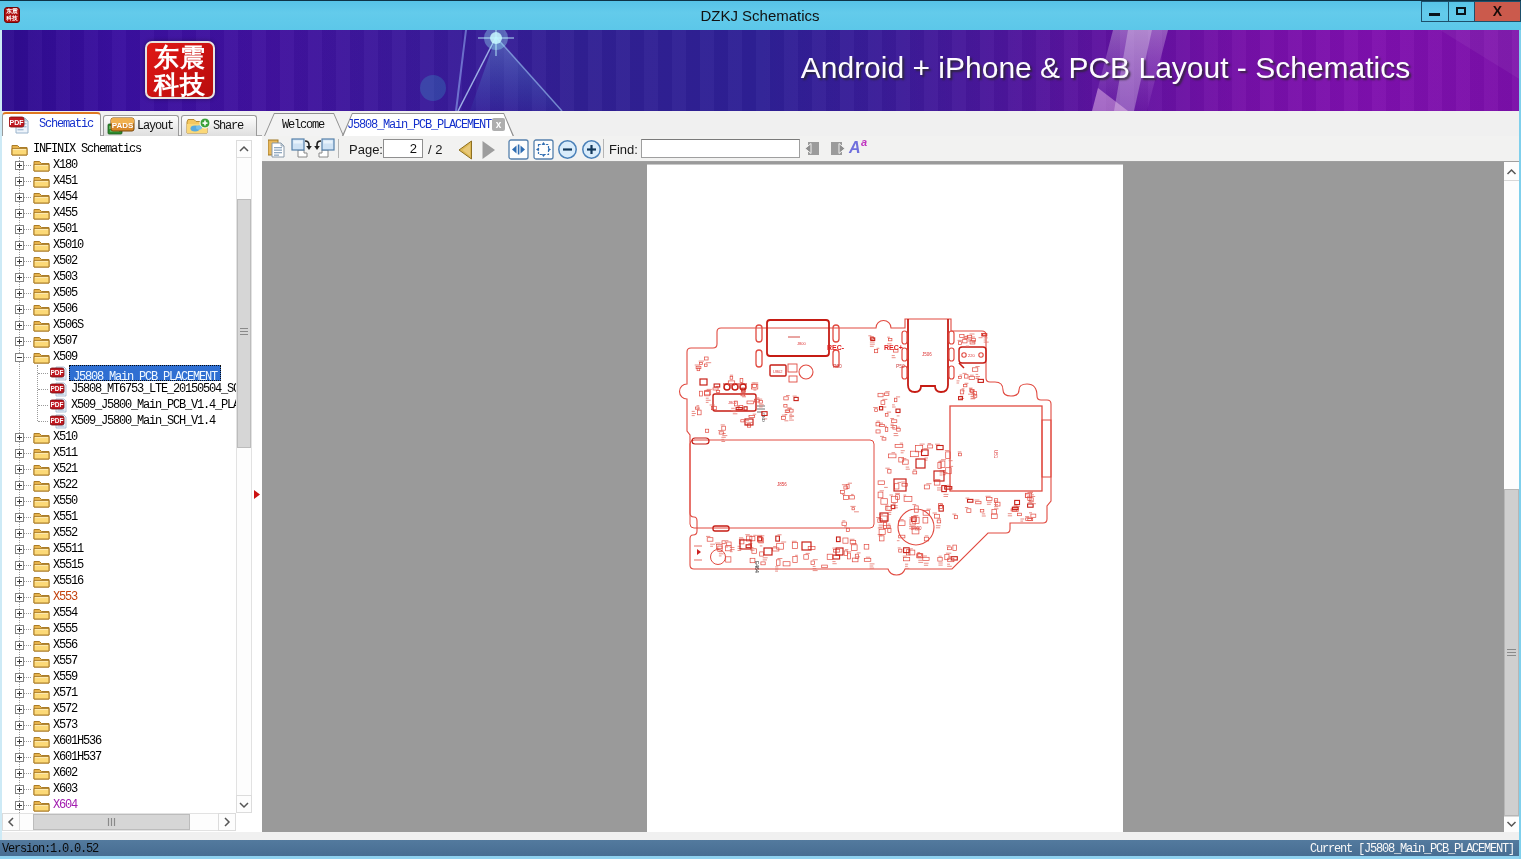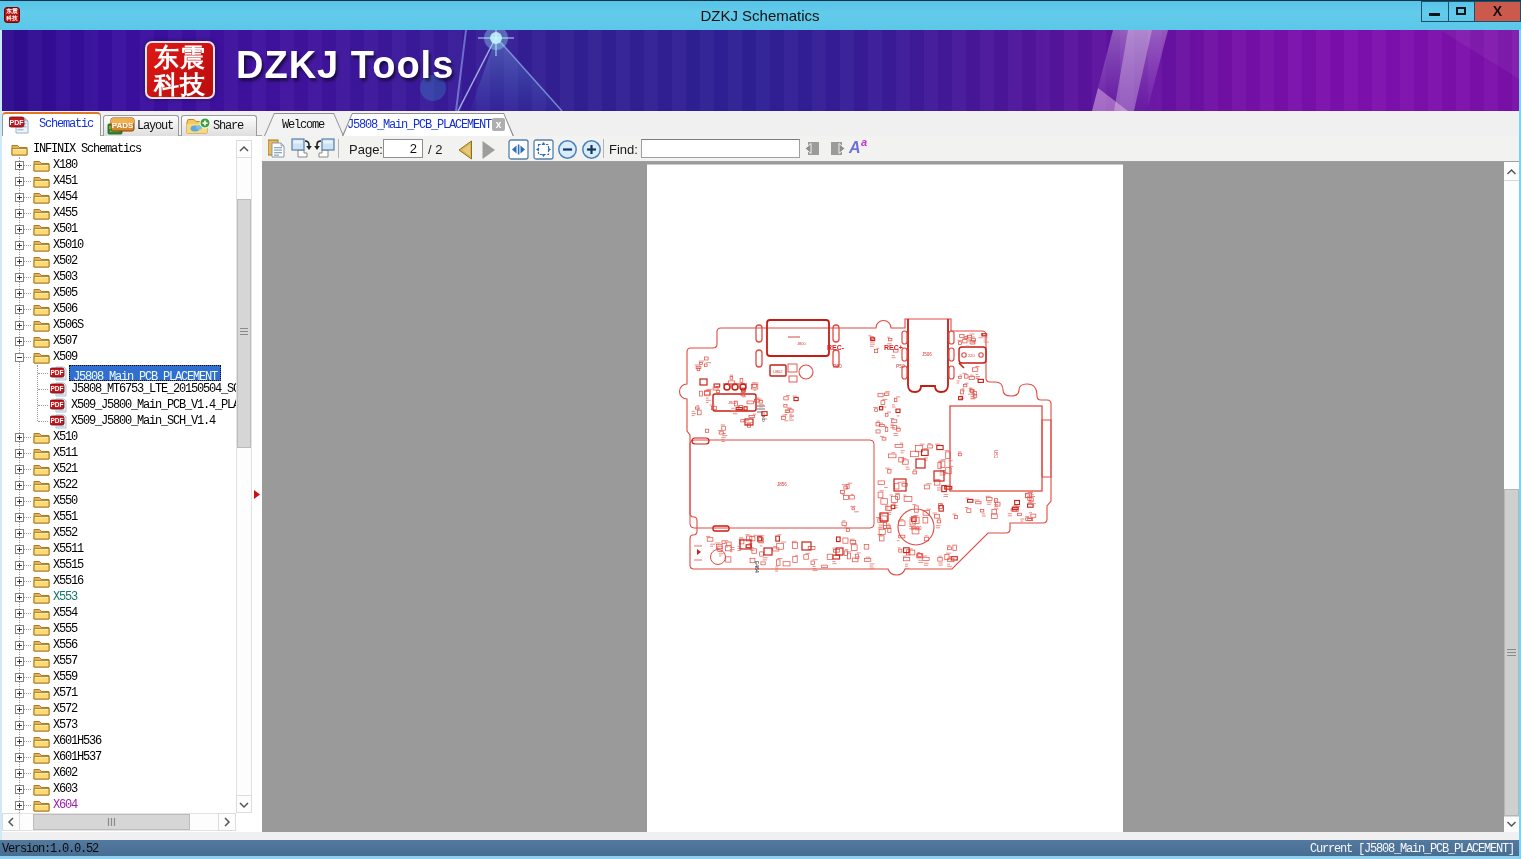--- a/index.html
+++ b/index.html
@@ -42,21 +42,21 @@
   <path d="M478,8 L514,8 M496,0 L496,26" stroke="#bff8ff" stroke-width="1.5" opacity=".6"></path>
   <circle cx="433" cy="58" r="13" fill="#30c8d8" opacity=".22"></circle>
   <polygon points="1113,0 1168,0 1147,81 1092,81" fill="url(#bm2)" opacity=".6"></polygon>
   <polygon points="1128,0 1152,0 1134,81 1114,81" fill="#ffffff" opacity=".28"></polygon>
   <polygon points="1098,58 1128,81 1092,81" fill="#ffd8f4" opacity=".4"></polygon>
   <polygon points="1440,0 1521,50 1521,0" fill="#ffffff" opacity=".05"></polygon>
  </svg>
  <div class="abs" style="left:145px;top:11px;width:70px;height:58px;background:linear-gradient(135deg,#e01815,#b80d0d);border-radius:7px;border:2px solid #e8e4e0;box-shadow:0 0 4px rgba(0,0,0,.4);">
    <div style="color:#fff;font-size:25px;line-height:27px;text-align:center;font-weight:bold;margin-top:1px;letter-spacing:1px;">东震<br>科技</div>
  </div>
- <div class="abs" style="left:236px;top:14px;font-size:38px;font-weight:bold;color:#ffffff;text-shadow:2px 3px 3px rgba(0,0,0,.55);letter-spacing:1px;">DZKJ Tools</div>
+ <div class="abs" style="left:798px;top:21px;width:615px;text-align:center;font-size:30px;color:#fdfbff;text-shadow:2px 2px 2px rgba(40,40,40,.8);">Android + iPhone &amp; PCB Layout - Schematics</div>
 </div>
 
 <div class="abs" style="left:0;top:111px;width:1521px;height:25px;background:#f0f0f0;"></div>
 <div class="abs" style="left:101px;top:135px;width:161px;height:1px;background:#a8a8a8;"></div>
 
 <div class="abs" style="left:2px;top:112px;width:99px;height:24px;background:#ffffff;border:1px solid #9a9a9a;border-bottom:none;border-top:2px solid #e07820;border-radius:4px 4px 0 0;"></div>
 <svg class="abs" style="left:9px;top:115px;" width="20" height="19">
   <path d="M7,3 L16,3 L19,6 L19,18 L7,18 Z" fill="#eef4fb" stroke="#9ab4cc" stroke-width="1"></path>
   <path d="M16,3 L16,6 L19,6 Z" fill="#c8d8e8" stroke="#9ab4cc" stroke-width=".8"></path>
   <rect x="8.5" y="8" width="9" height="1.4" fill="#a8c0d8"></rect>
@@ -448,21 +448,21 @@
     <div class="abs mono" style="left:53px;top:438px;color:#000;">X5516</div>
     <div class="abs" style="left:20px;top:461px;width:11px;height:1px;border-top:1px dotted #9a9a9a;"></div>
     <div class="abs" style="left:15px;top:457px;width:9px;height:9px;background:#fff;border:1px solid #848484;"></div>
     <div class="abs" style="left:17px;top:461px;width:5px;height:1px;background:#3a3a3a;"></div>
     <div class="abs" style="left:19px;top:459px;width:1px;height:5px;background:#3a3a3a;"></div>
     <svg class="abs" style="left:33px;top:454px;" width="17" height="14">
       <path d="M1,3.5 L6.5,3.5 L8.5,5.5 L16,5.5 L16,13 L1,13 Z" fill="#e8b44c" stroke="#ab7d28" stroke-width="1"></path>
       <path d="M1,6.5 L16,6.5 L16,13 L1,13 Z" fill="#fcd977" stroke="#ab7d28" stroke-width="1"></path>
       <path d="M2,7.5 L15,7.5" stroke="#fde9ae" stroke-width="1.2"></path>
     </svg>
-    <div class="abs mono" style="left:53px;top:454px;color:#0f766e;">X553</div>
+    <div class="abs mono" style="left:53px;top:454px;color:#c2410c;">X553</div>
     <div class="abs" style="left:20px;top:477px;width:11px;height:1px;border-top:1px dotted #9a9a9a;"></div>
     <div class="abs" style="left:15px;top:473px;width:9px;height:9px;background:#fff;border:1px solid #848484;"></div>
     <div class="abs" style="left:17px;top:477px;width:5px;height:1px;background:#3a3a3a;"></div>
     <div class="abs" style="left:19px;top:475px;width:1px;height:5px;background:#3a3a3a;"></div>
     <svg class="abs" style="left:33px;top:470px;" width="17" height="14">
       <path d="M1,3.5 L6.5,3.5 L8.5,5.5 L16,5.5 L16,13 L1,13 Z" fill="#e8b44c" stroke="#ab7d28" stroke-width="1"></path>
       <path d="M1,6.5 L16,6.5 L16,13 L1,13 Z" fill="#fcd977" stroke="#ab7d28" stroke-width="1"></path>
       <path d="M2,7.5 L15,7.5" stroke="#fde9ae" stroke-width="1.2"></path>
     </svg>
     <div class="abs mono" style="left:53px;top:470px;color:#000;">X554</div>

